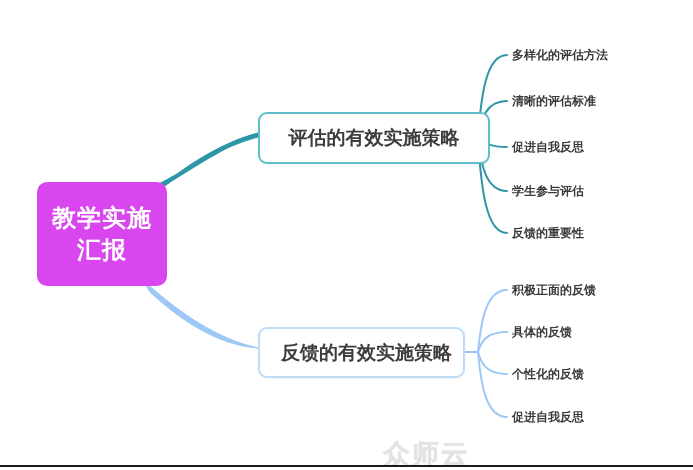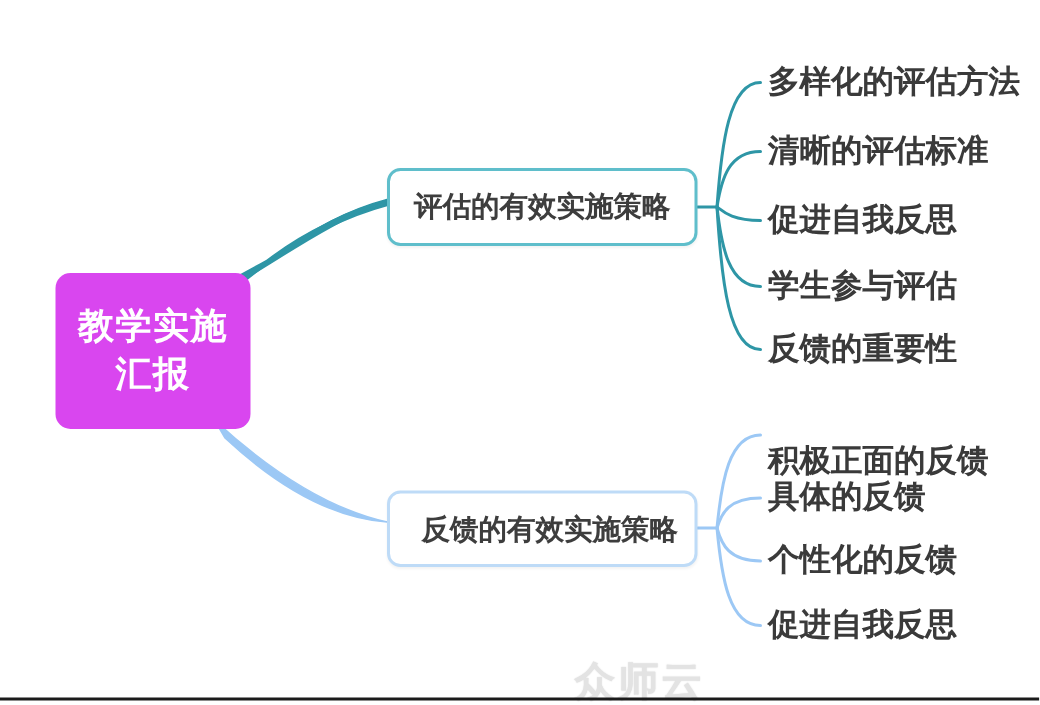--- a/index.html
+++ b/index.html
@@ -15,31 +15,31 @@
     background:#d946ef;border-radius:10px;
     color:#ffffff;font-size:24px;font-weight:bold;line-height:32px;
     white-space:pre-line;letter-spacing:1px;
   }
   .branch-node{
     background:#ffffff;border-radius:9px;
     color:#3d3d3d;font-size:19px;font-weight:bold;
     box-shadow:0 1px 2px rgba(0,0,0,0.05);
   }
   .branch-node.eval{
-    left:258px;top:112px;width:207px;height:52px;
+    left:258px;top:112px;width:232px;height:52px;
     border:2px solid #5FBECB;
   }
   .branch-node.feedback{
     left:258px;top:327px;width:207px;height:51px;
     border:2px solid #BEDBF7;
     padding-left:10px;
   }
   .leaf{
     position:absolute;left:512px;z-index:1;
-    color:#3a3a3a;font-size:21px;font-weight:bold;line-height:22px;
+    color:#3a3a3a;font-size:12px;font-weight:bold;line-height:22px;
     white-space:nowrap;
   }
   .watermark{
     position:absolute;left:383px;top:436px;z-index:1;
     display:flex;align-items:baseline;gap:9px;white-space:nowrap;
   }
   .watermark .brand{
     font-size:27px;font-weight:bold;color:#E3E3E3;letter-spacing:2px;
     text-shadow:0 0 1px #d8d8d8;
   }
@@ -88,21 +88,21 @@
 
   <div class="node branch-node eval">评估的有效实施策略</div>
   <div class="node branch-node feedback">反馈的有效实施策略</div>
 
   <div class="leaf" style="top:44px">多样化的评估方法</div>
   <div class="leaf" style="top:90px">清晰的评估标准</div>
   <div class="leaf" style="top:136px">促进自我反思</div>
   <div class="leaf" style="top:180px">学生参与评估</div>
   <div class="leaf" style="top:222px">反馈的重要性</div>
 
-  <div class="leaf" style="top:297px">积极正面的反馈</div>
+  <div class="leaf" style="top:279px">积极正面的反馈</div>
   <div class="leaf" style="top:321px">具体的反馈</div>
   <div class="leaf" style="top:406px">促进自我反思</div>
   <div class="leaf" style="top:363px">个性化的反馈</div>
 
   <div class="watermark">
     <span class="brand">众师云</span>
   </div>
 
   <div class="bottom-line"></div>
 

